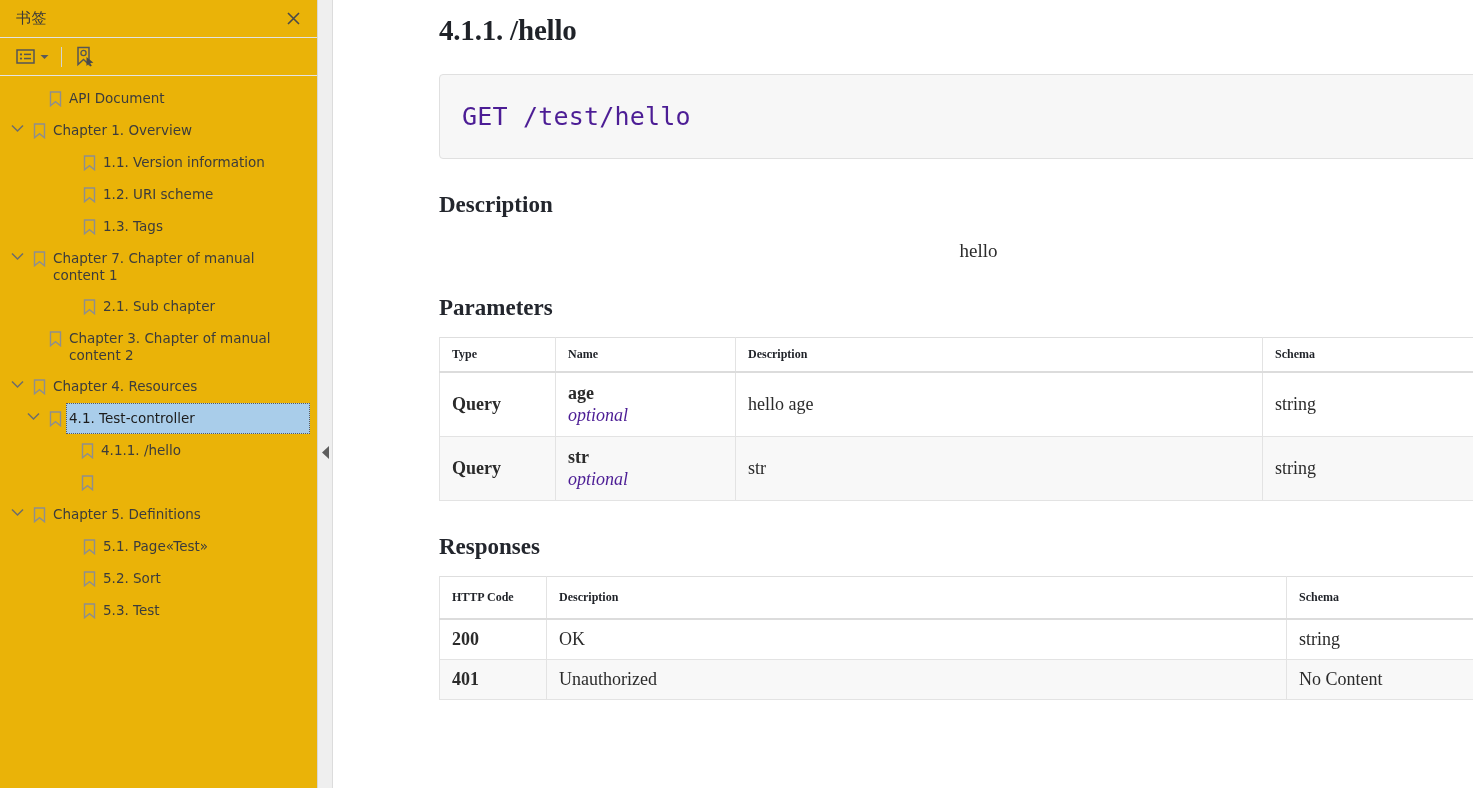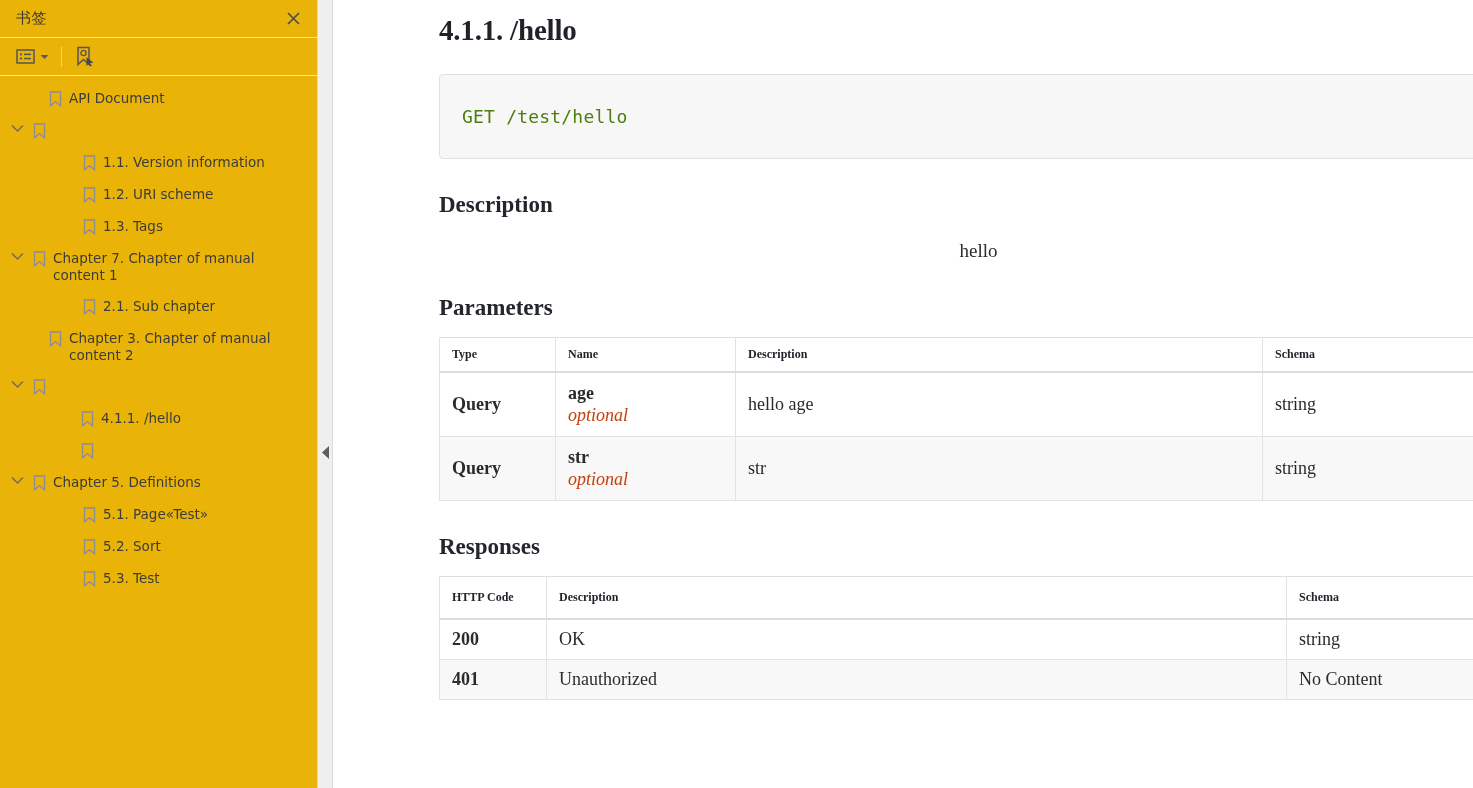--- a/index.html
+++ b/index.html
@@ -150,22 +150,22 @@
     width: 1110px;
     height: 85px;
     background: #f7f7f7;
     border: 1px solid #e0e0e0;
     border-radius: 4px;
     display: flex; align-items: center;
     padding-left: 22px;
   }
   .codeblock .code-text {
     font-family: "DejaVu Sans Mono", monospace;
-    font-size: 18px;
-    color: #4d7c0f;
+    font-size: 25px;
+    color: #4c1d95;
     letter-spacing: .2px;
   }
   h2.sub-title {
     font-family: "Liberation Serif", serif;
     font-size: 23px;
     font-weight: bold;
     color: #23262d;
     margin-top: 33px;
   }
   .desc-body {
@@ -199,21 +199,21 @@
     border-bottom: 2px solid #dcdcdc;
     background: #ffffff;
   }
   table.apitable tbody tr:nth-child(even) { background: #f8f8f8; }
   table.apitable tbody td {
     font-size: 18px;
     color: #2b2b2b;
   }
   td.cell-strong { font-weight: bold; }
   .pname { font-weight: bold; font-size: 18px; display: block; line-height: 22px;}
-  .popt  { font-style: italic; font-size: 18px; display: block; line-height: 23px; color:#c2410c;}
+  .popt  { font-style: italic; font-size: 18px; display: block; line-height: 23px; color:#4c1d95;}
 
   
   table.params { width: 1240px; }
   table.params col.c0 { width: 116px; }
   table.params col.c1 { width: 180px; }
   table.params col.c2 { width: 527px; }
   table.params col.c3 { width: 417px; }
 
   
   table.responses { width: 1240px; }
@@ -281,20 +281,21 @@
           <span class="tw-chevron">
             <svg width="13" height="9" viewBox="0 0 13 9">
               <path d="M1 1.5 L6.5 7 L12 1.5" fill="none" stroke="#6d6d6d" stroke-width="1.5"></path>
             </svg>
           </span>
           <span class="tw-bookmark">
             <svg width="13" height="16" viewBox="0 0 13 16">
               <path d="M1.5 1 H11.5 V14.7 L6.5 10.6 L1.5 14.7 Z" fill="none" stroke="#8e8e8e" stroke-width="1.4"></path>
             </svg>
           </span>
+          <span class="tw-label">Chapter 1. Overview</span>
         </div>
         <div class="tree-row lvl-2">
           <span class="tw-chevron empty">
             <svg width="13" height="9" viewBox="0 0 13 9">
               <path d="M1 1.5 L6.5 7 L12 1.5" fill="none" stroke="#6d6d6d" stroke-width="1.5"></path>
             </svg>
           </span>
           <span class="tw-bookmark">
             <svg width="13" height="16" viewBox="0 0 13 16">
               <path d="M1.5 1 H11.5 V14.7 L6.5 10.6 L1.5 14.7 Z" fill="none" stroke="#8e8e8e" stroke-width="1.4"></path>
@@ -371,20 +372,34 @@
           <span class="tw-chevron">
             <svg width="13" height="9" viewBox="0 0 13 9">
               <path d="M1 1.5 L6.5 7 L12 1.5" fill="none" stroke="#6d6d6d" stroke-width="1.5"></path>
             </svg>
           </span>
           <span class="tw-bookmark">
             <svg width="13" height="16" viewBox="0 0 13 16">
               <path d="M1.5 1 H11.5 V14.7 L6.5 10.6 L1.5 14.7 Z" fill="none" stroke="#8e8e8e" stroke-width="1.4"></path>
             </svg>
           </span>
+          <span class="tw-label">Chapter 4. Resources</span>
+        </div>
+        <div class="tree-row lvl-3 selected">
+          <span class="tw-chevron">
+            <svg width="13" height="9" viewBox="0 0 13 9">
+              <path d="M1 1.5 L6.5 7 L12 1.5" fill="none" stroke="#6d6d6d" stroke-width="1.5"></path>
+            </svg>
+          </span>
+          <span class="tw-bookmark">
+            <svg width="13" height="16" viewBox="0 0 13 16">
+              <path d="M1.5 1 H11.5 V14.7 L6.5 10.6 L1.5 14.7 Z" fill="none" stroke="#8e8e8e" stroke-width="1.4"></path>
+            </svg>
+          </span>
+          <span class="tw-label">4.1. Test-controller</span>
         </div>
         <div class="tree-row lvl-4">
           <span class="tw-chevron empty">
             <svg width="13" height="9" viewBox="0 0 13 9">
               <path d="M1 1.5 L6.5 7 L12 1.5" fill="none" stroke="#6d6d6d" stroke-width="1.5"></path>
             </svg>
           </span>
           <span class="tw-bookmark">
             <svg width="13" height="16" viewBox="0 0 13 16">
               <path d="M1.5 1 H11.5 V14.7 L6.5 10.6 L1.5 14.7 Z" fill="none" stroke="#8e8e8e" stroke-width="1.4"></path>

